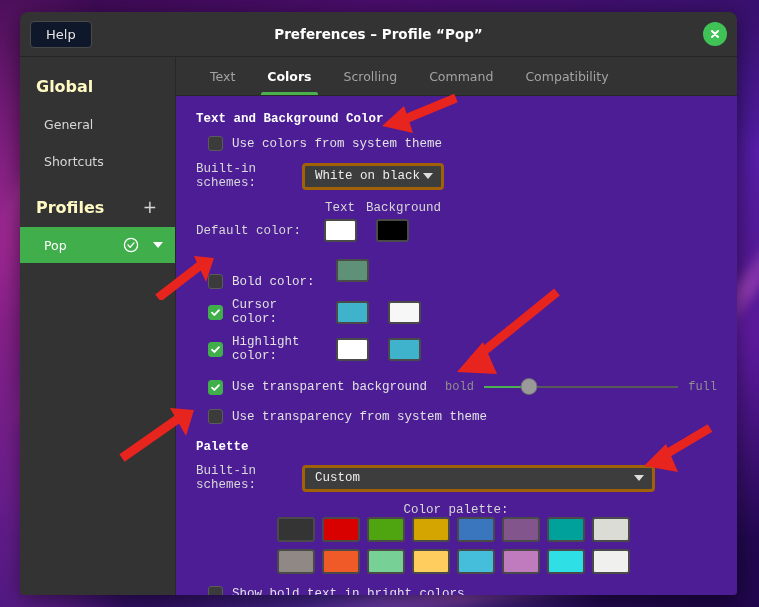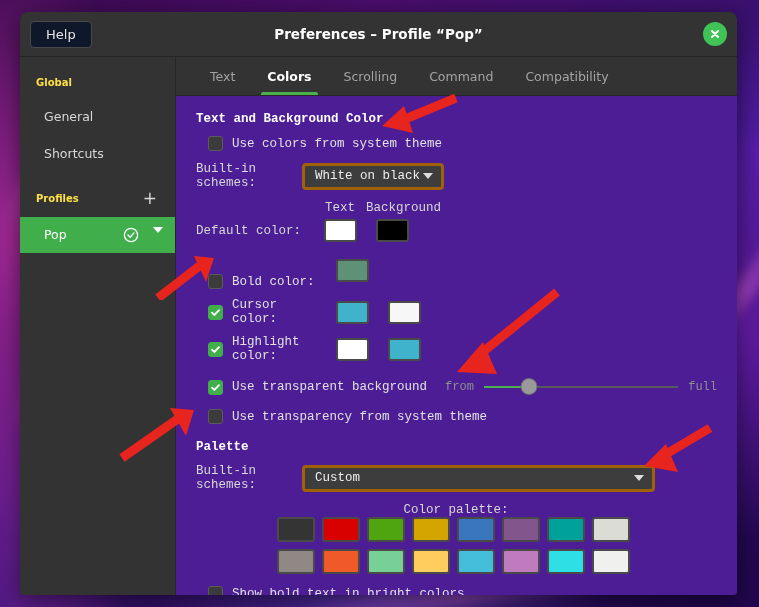--- a/index.html
+++ b/index.html
@@ -102,23 +102,23 @@
   
   #sidebar {
     width: 155px;
     min-width: 155px;
     background: #333333;
     border-right: 1px solid #272727;
     padding-top: 10px;
     font-size: 12.5px;
   }
   .side-header {
-    color: #fde047;
+    color: #fef9c3;
     font-weight: bold;
-    font-size: 10px;
+    font-size: 16px;
     padding: 10px 0 10px 16px;
   }
   .side-item {
     color: #d8d8d8;
     padding: 11px 0 11px 24px;
     cursor: pointer;
   }
   #profiles-row {
     display: flex;
     align-items: center;
@@ -130,20 +130,21 @@
   #add-profile {
     color: #d6d6d6;
     font-size: 17px;
     line-height: 1;
     cursor: pointer;
     padding: 0 2px;
   }
   #profile-pop {
     background: #3fae4b;
     display: flex;
+    align-items: center;
     padding: 10px 12px 10px 24px;
     cursor: pointer;
   }
   #profile-pop-label { color: #ffffff; font-size: 12.5px; }
   #profile-check { margin-left: auto; display: flex; align-items: center; }
   #profile-menu-arrow {
     margin-left: 14px;
     width: 0; height: 0;
     border-left: 5px solid transparent;
     border-right: 5px solid transparent;
@@ -468,21 +469,21 @@
               </span>
           </div>
 
           <div id="transp-row">
             <span class="cb on" style="margin-left:12px;">
               <svg width="11" height="11" viewBox="0 0 11 11" aria-hidden="true">
                   <path d="M2 5.6 L4.3 8 L9 3.2" fill="none" stroke="#ffffff" stroke-width="1.8" stroke-linecap="round" stroke-linejoin="round"></path>
                 </svg>
             </span>
             <span class="cb-label">Use transparent background</span>
-            <span class="slider-end" style="margin-left:18px;">from</span>
+            <span class="slider-end" style="margin-left:18px;">bold</span>
             <div id="slider">
               <div id="slider-track"></div>
               <div id="slider-fill" style="width: 23%;"></div>
               <div id="slider-thumb" style="left: 23%;"></div>
             </div>
             <span class="slider-end">full</span>
           </div>
 
           <div class="row indent">
             <span class="cb"></span>

